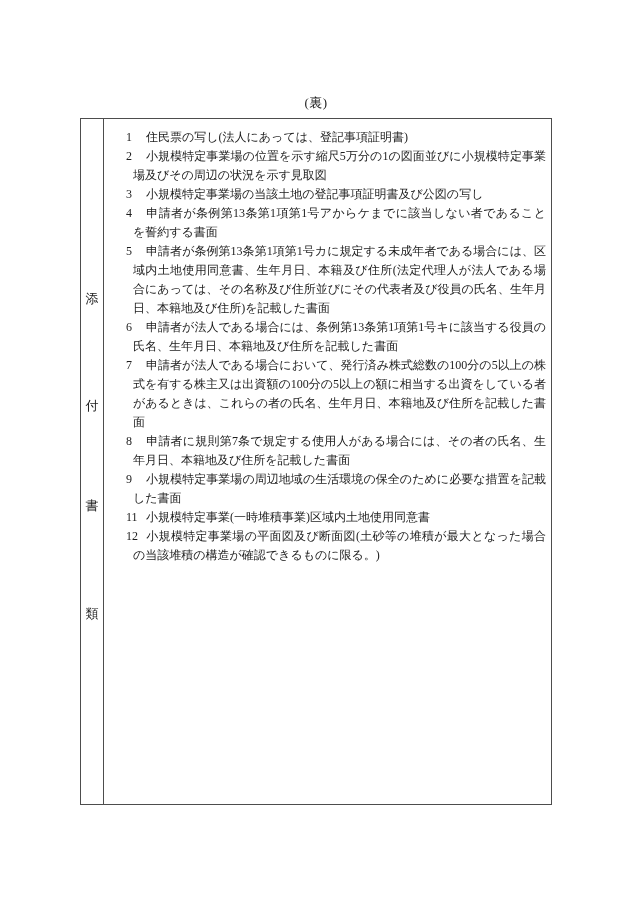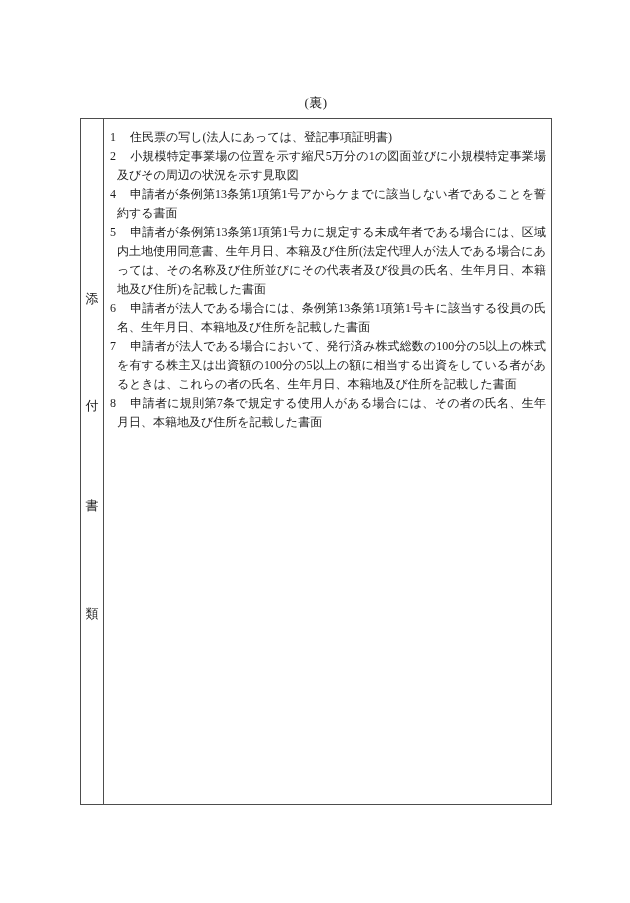--- a/index.html
+++ b/index.html
@@ -57,20 +57,21 @@
   }
   .vchar.c0 { top: 173px; }
   .vchar.c1 { top: 280px; }
   .vchar.c2 { top: 380px; }
   .vchar.c3 { top: 488px; }
   .items-col {
     flex: 1 1 auto;
     padding: 9px 5px 0 6px;
     box-sizing: border-box;
     overflow: hidden;
+    margin-left: 16px;
   }
   .item {
     font-size: 12px;
     line-height: 19px;
     padding-left: 7px;
     text-indent: -7px;
     text-align: justify;
   }
   .item .num {
     display: inline-block;
@@ -90,21 +91,25 @@
     <div class="header-col">
       <span class="vchar c0">添</span>
       <span class="vchar c1">付</span>
       <span class="vchar c2">書</span>
       <span class="vchar c3">類</span>
     </div>
 
     <div class="items-col">
       <div class="item"><span class="num">1</span><span>住民票の写し(法人にあっては、登記事項証明書)</span></div>
       <div class="item"><span class="num">2</span><span>小規模特定事業場の位置を示す縮尺5万分の1の図面並びに小規模特定事業場及びその周辺の状況を示す見取図</span></div>
+      <div class="item"><span class="num">3</span><span>小規模特定事業場の当該土地の登記事項証明書及び公図の写し</span></div>
       <div class="item"><span class="num">4</span><span>申請者が条例第13条第1項第1号アからケまでに該当しない者であることを誓約する書面</span></div>
       <div class="item"><span class="num">5</span><span>申請者が条例第13条第1項第1号カに規定する未成年者である場合には、区域内土地使用同意書、生年月日、本籍及び住所(法定代理人が法人である場合にあっては、その名称及び住所並びにその代表者及び役員の氏名、生年月日、本籍地及び住所)を記載した書面</span></div>
       <div class="item"><span class="num">6</span><span>申請者が法人である場合には、条例第13条第1項第1号キに該当する役員の氏名、生年月日、本籍地及び住所を記載した書面</span></div>
       <div class="item"><span class="num">7</span><span>申請者が法人である場合において、発行済み株式総数の100分の5以上の株式を有する株主又は出資額の100分の5以上の額に相当する出資をしている者があるときは、これらの者の氏名、生年月日、本籍地及び住所を記載した書面</span></div>
       <div class="item"><span class="num">8</span><span>申請者に規則第7条で規定する使用人がある場合には、その者の氏名、生年月日、本籍地及び住所を記載した書面</span></div>
+      <div class="item"><span class="num">9</span><span>小規模特定事業場の周辺地域の生活環境の保全のために必要な措置を記載した書面</span></div>
+      <div class="item"><span class="num">11</span><span>小規模特定事業(一時堆積事業)区域内土地使用同意書</span></div>
+      <div class="item"><span class="num">12</span><span>小規模特定事業場の平面図及び断面図(土砂等の堆積が最大となった場合の当該堆積の構造が確認できるものに限る。)</span></div>
     </div>
 
   </div>
 </div>
 
 </body></html>

